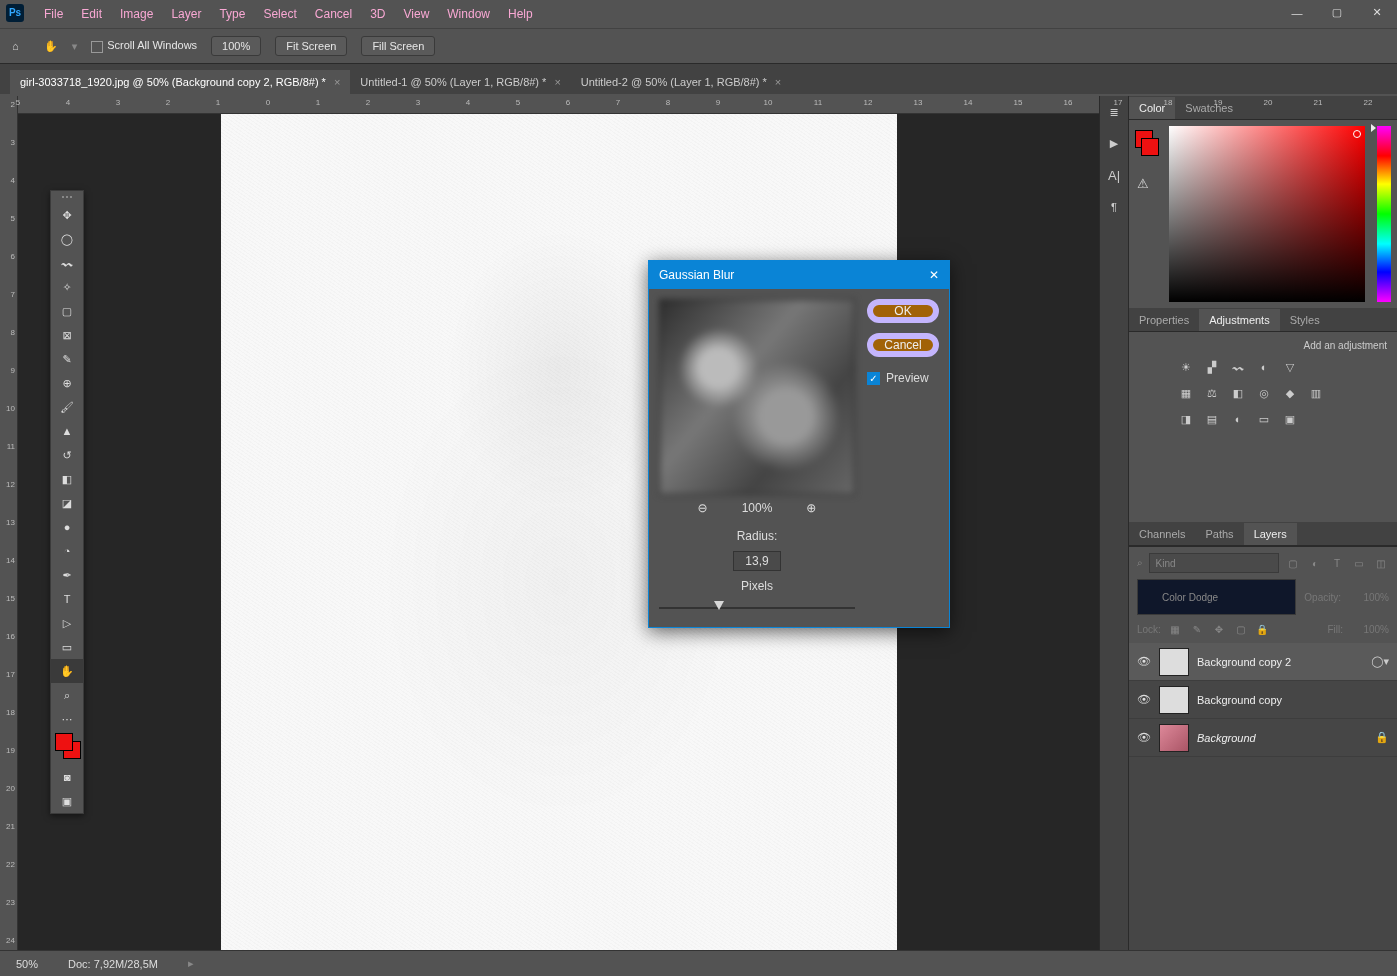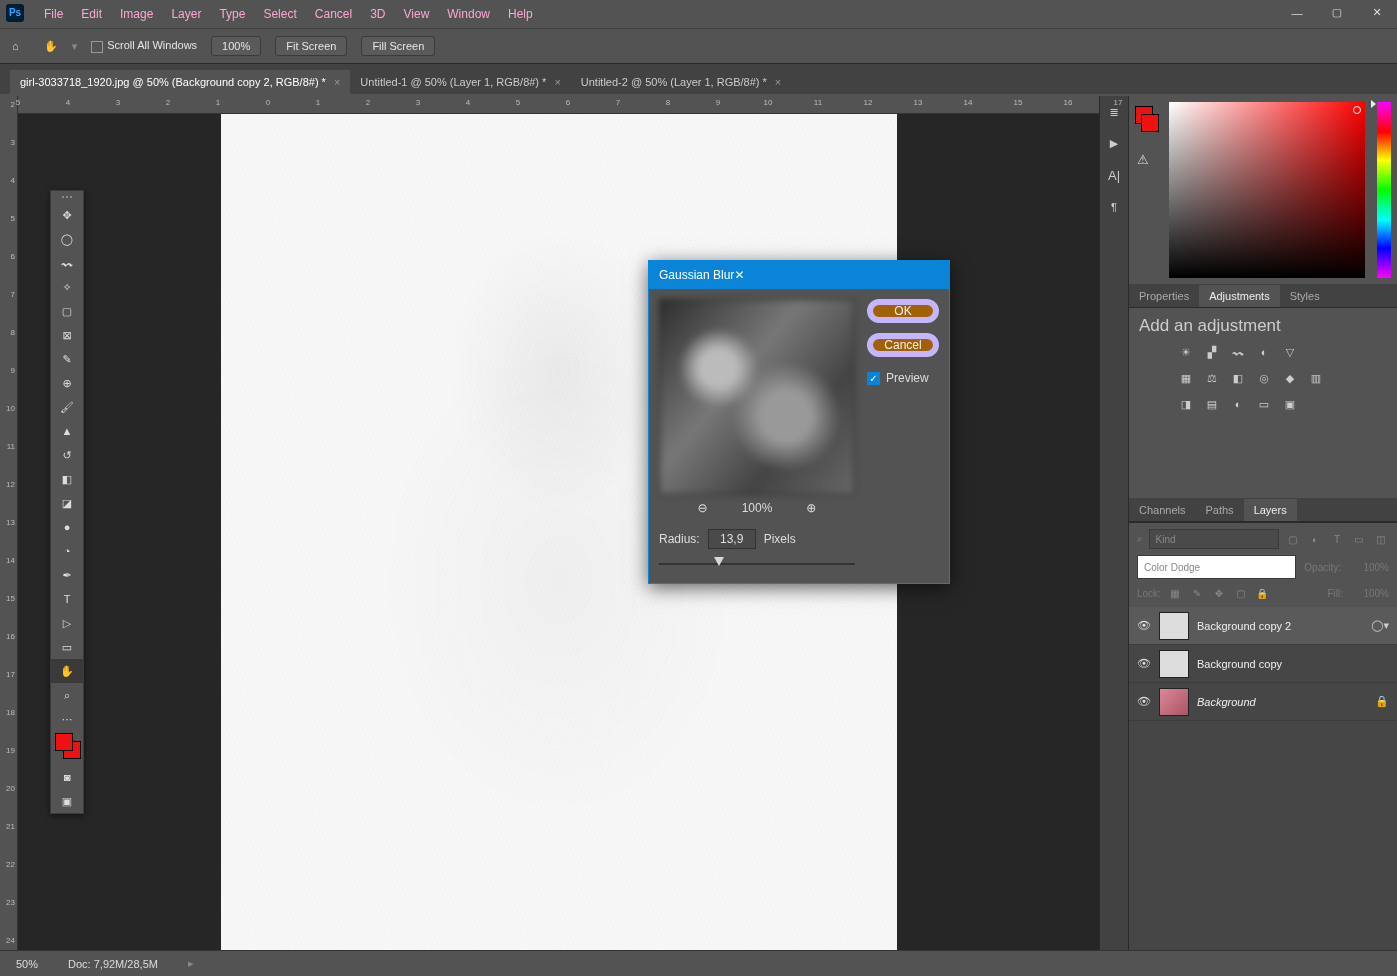--- a/index.html
+++ b/index.html
@@ -69,60 +69,60 @@
 .warn { position: absolute; left: 8px; top: 56px; color: #ddd; font-size: 13px; }
 .sat { position: absolute; left: 40px; top: 6px; width: 196px; height: 176px;
   background: linear-gradient(to top, #000, transparent), linear-gradient(to right, #fff, #f00); }
 .sat .ring { position: absolute; right: 4px; top: 4px; width: 8px; height: 8px; border: 1px solid #fff; border-radius: 50%; }
 .hue { position: absolute; right: 6px; top: 6px; width: 14px; height: 176px;
   background: linear-gradient(to bottom, #f0f, #f00 17%, #ff0 33%, #0f0 50%, #0ff 67%, #00f 83%, #f0f); }
 .hue .ptr { position: absolute; left: -6px; top: -2px; width: 0; height: 0; border-top: 4px solid transparent; border-bottom: 4px solid transparent; border-left: 5px solid #eee; }
 
 
 .adj-panel { height: 190px; padding: 8px 10px; }
-.adj-title { font-size: 17px; color: #ccc; margin-bottom: 8px; }
+.adj-title { font-size: 10px; color: #ccc; margin-bottom: 8px; text-align: right; }
 .adj-row { display: flex; gap: 8px; margin: 6px 0 10px 38px; }
 .adj-ic { width: 18px; height: 16px; color: #ccc; display: flex; align-items: center; justify-content: center; }
 
 
 .layers-panel { flex: 1; display: flex; flex-direction: column; border-top: 1px solid #2a2a2a; }
 .lyr-opts { padding: 6px 8px; display: flex; flex-direction: column; gap: 6px; font-size: 10px; color: #888; }
 .lyr-row1 { display: flex; align-items: center; gap: 6px; }
 .kind-box { flex: 1; height: 20px; border: 1px solid #3a3a3a; background: #4a4a4a; display: flex; align-items: center; padding: 0 6px; color: #888; }
 .mini-ic { width: 16px; height: 16px; display: flex; align-items: center; justify-content: center; color: #888; }
 .blend-row { display: flex; gap: 8px; align-items: center; }
-.blend-sel { flex: 1; height: 24px; border: 1px solid #3a3a3a; background: #ffffff; padding: 0 6px; display: flex; align-items: center; color: #888; }
+.blend-sel { flex: 1; height: 36px; border: 1px solid #3a3a3a; background: #0f172a; padding: 0 24px; display: flex; align-items: center; color: #888; }
 .op-lbl { color: #777; }
 .op-val { width: 40px; text-align: right; color: #777; }
 .lock-row { display: flex; align-items: center; gap: 6px; color: #777; }
 .layer-list { flex: 1; background: #464646; overflow: auto; }
 .layer { height: 38px; display: flex; align-items: center; padding: 0 8px; gap: 8px; border-bottom: 1px solid #3d3d3d; }
 .layer.sel { background: #5a5a5a; }
 .eye { width: 14px; height: 14px; display: flex; align-items: center; justify-content: center; color: #ddd; }
 .thumb { width: 30px; height: 28px; background: #ddd; border: 1px solid #222; }
 .thumb.port { background: linear-gradient(135deg,#d89,#a56); }
 .lname { flex: 1; font-size: 11px; color: #eee; }
 .lname.ital { font-style: italic; }
 .lock-ic { color: #aaa; }
 
 
 .status { position: absolute; left: 0; right: 0; bottom: 0; height: 26px; background: #535353; border-top: 1px solid #333; display: flex; align-items: center; padding: 0 16px; gap: 30px; font-size: 11px; color: #ddd; }
 
 
 .dialog { position: absolute; left: 648px; top: 260px; width: 302px; background: #535353; border: 1px solid #0a84d6; box-shadow: 0 4px 18px rgba(0,0,0,0.6); font-size: 12px; }
-.dlg-title { height: 28px; background: #0a84d6; color: #fff; display: flex; align-items: center; padding: 0 10px; justify-content: flex-start; }
+.dlg-title { height: 28px; background: #0a84d6; color: #fff; display: flex; align-items: center; padding: 0 10px; justify-content: space-between; }
 .dlg-body { padding: 10px; display: flex; gap: 12px; }
 .dlg-left { flex: 1; }
 .preview-box { width: 196px; height: 196px; background:
   radial-gradient(circle at 30% 35%, #bbb 0 18px, transparent 40px),
   radial-gradient(circle at 65% 60%, #999 0 25px, transparent 55px),
   linear-gradient(130deg,#2e2e2e,#777 40%,#444 70%,#666);
   filter: blur(3px); border: 1px solid #222; }
 .zoom-row { display: flex; align-items: center; justify-content: center; gap: 34px; margin-top: 6px; color: #ddd; }
-.radius-row { display: flex; align-items: center; gap: 8px; margin-top: 14px; color: #ddd; }
+.radius-row { display: flex; align-items: center; gap: 8px; margin-top: 14px; color: #ddd; flex-direction: column; }
 .radius-row input { width: 48px; height: 20px; background: #4a4a4a; border: 1px solid #333; color: #ddd; text-align: center; font-size: 12px; }
 .slider { position: relative; height: 18px; margin-top: 6px; }
 .slider .track { position: absolute; left: 0; right: 0; top: 8px; height: 2px; background: #333; }
 .slider .handle { position: absolute; top: 2px; width: 0; height: 0; border-left: 5px solid transparent; border-right: 5px solid transparent; border-top: 9px solid #d8d8d8; }
 .dlg-right { width: 72px; display: flex; flex-direction: column; gap: 10px; align-items: stretch; }
 .dlg-btn { height: 24px; border: 6px solid #c4b5fd; border-radius: 12px; background: #a16207; color: #eee; display: flex; align-items: center; justify-content: center; }
 .dlg-chk { display: flex; align-items: center; gap: 6px; margin-top: 4px; color: #ddd; }
 .dlg-chk .box { width: 13px; height: 13px; background: #0a84d6; display: flex; align-items: center; justify-content: center; color: #fff; font-size: 10px; }
 
 svg { stroke: currentColor; fill: none; stroke-width: 1.4; }
@@ -258,20 +258,24 @@
 
   <div class="dock">
     <div class="dock-strip">
       <div>≣</div>
       <div>▶</div>
       <div style="font-size:13px">A|</div>
       <div>¶</div>
     </div>
     <div class="dock-main">
 
+      <div class="panel-tabs">
+        <div class="ptab active">Color</div>
+        <div class="ptab">Swatches</div>
+      </div>
       <div class="panel-body color-panel">
         <div class="fgbg-mini">
             <div class="a"></div>
             <div class="b"></div>
           </div>
         <div class="warn">⚠</div>
         <div class="sat">
             <div class="ring"></div>
           </div>
         <div class="hue">

